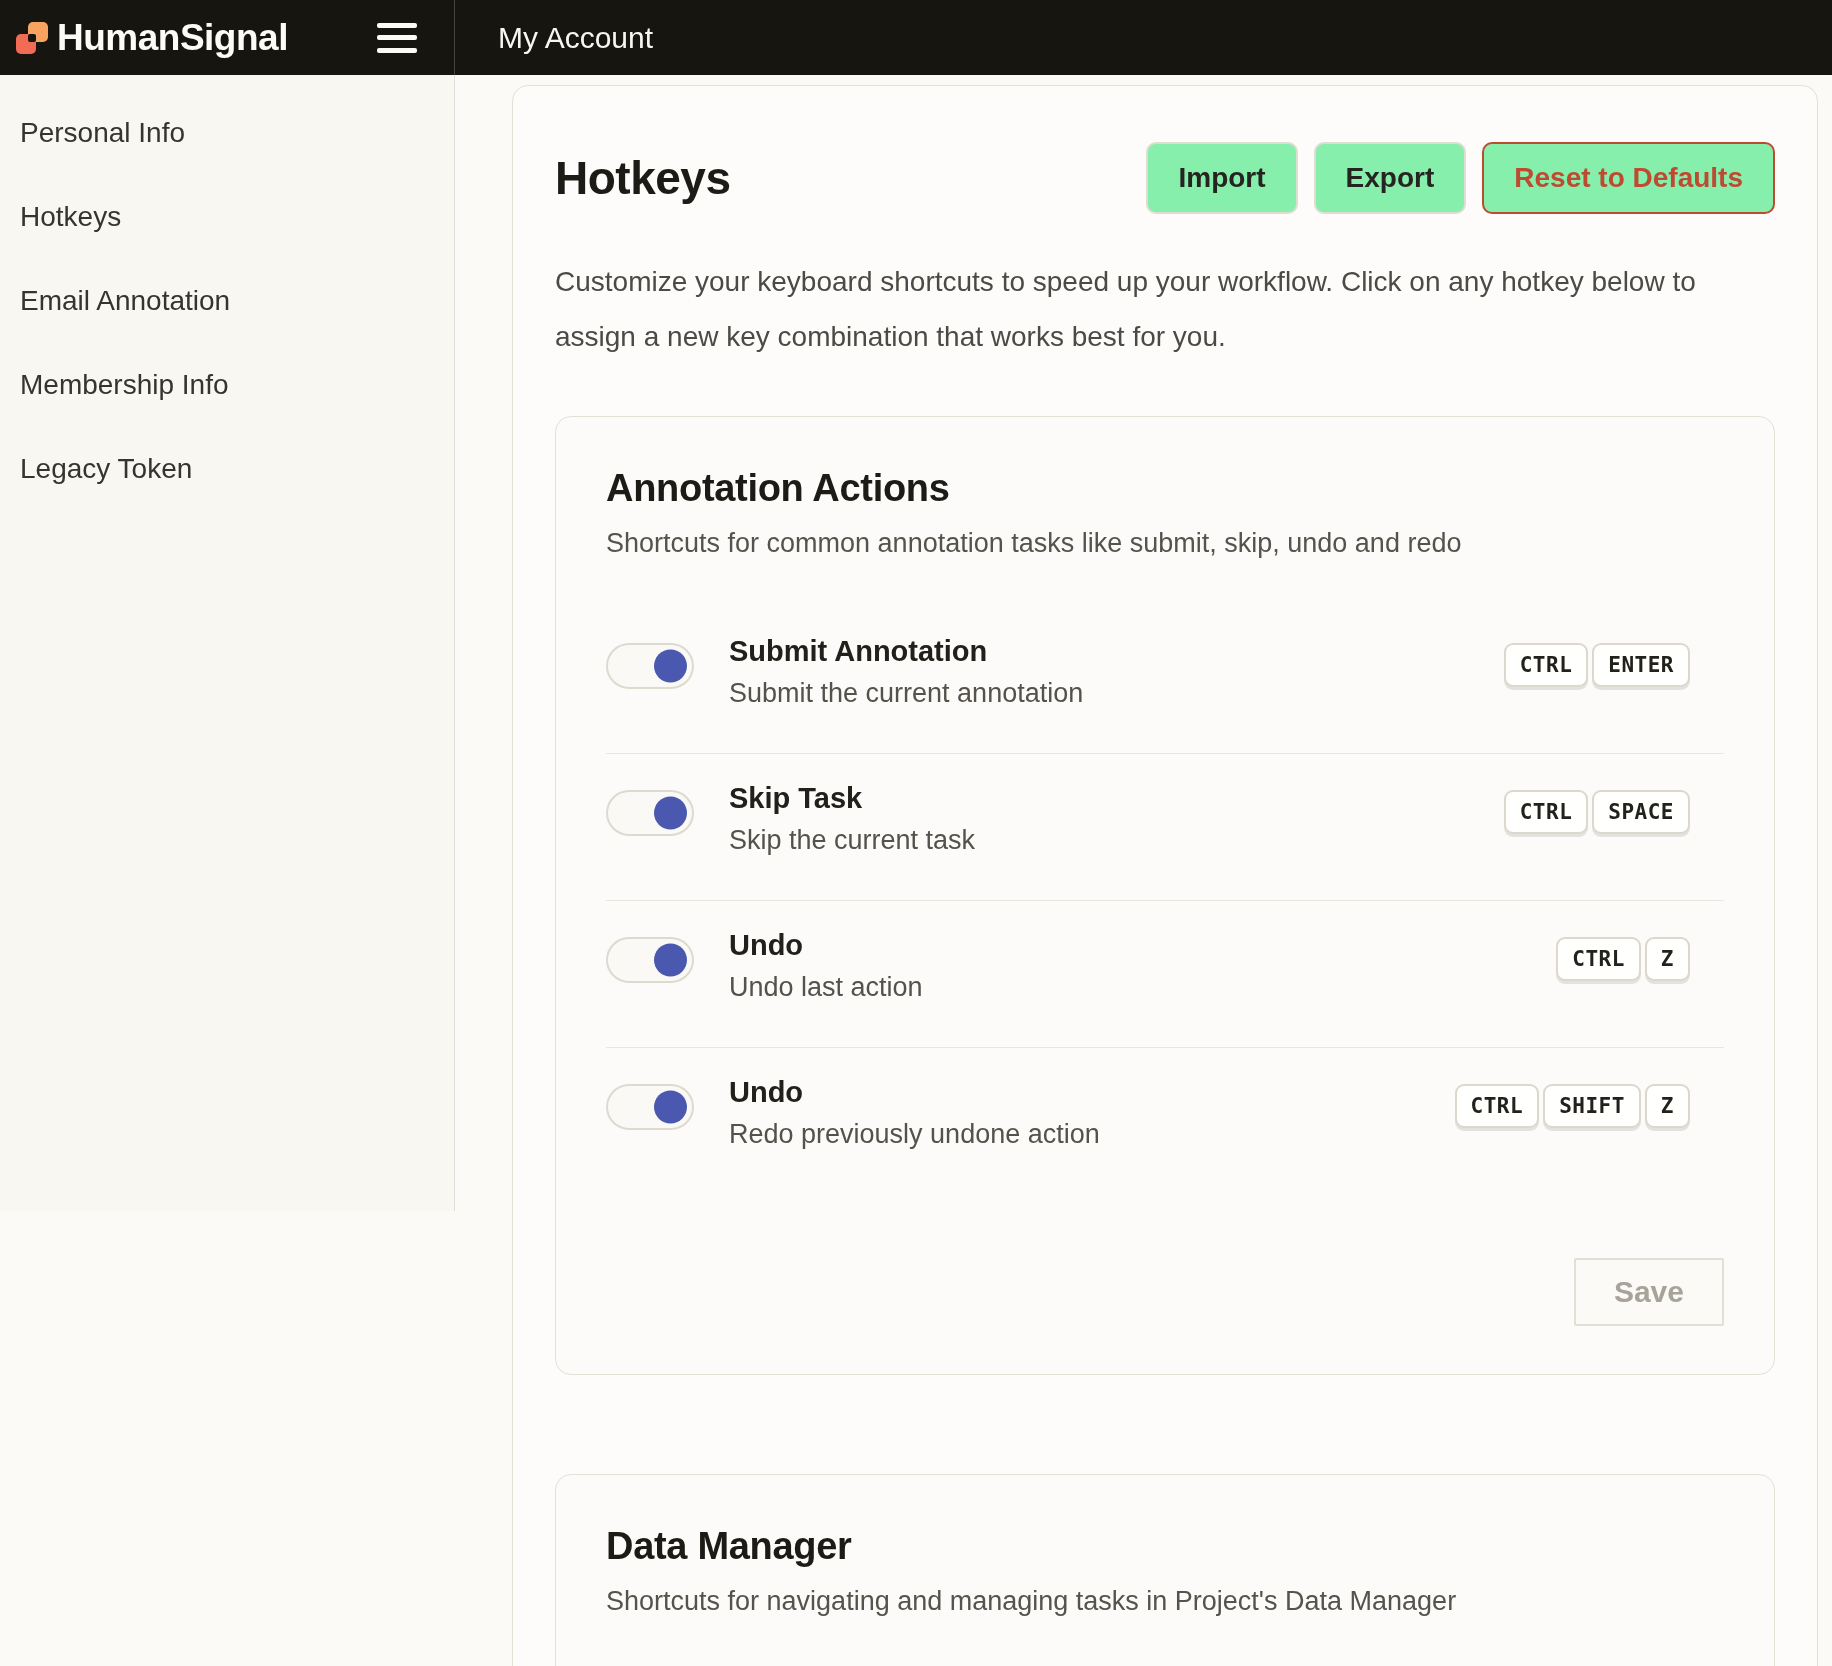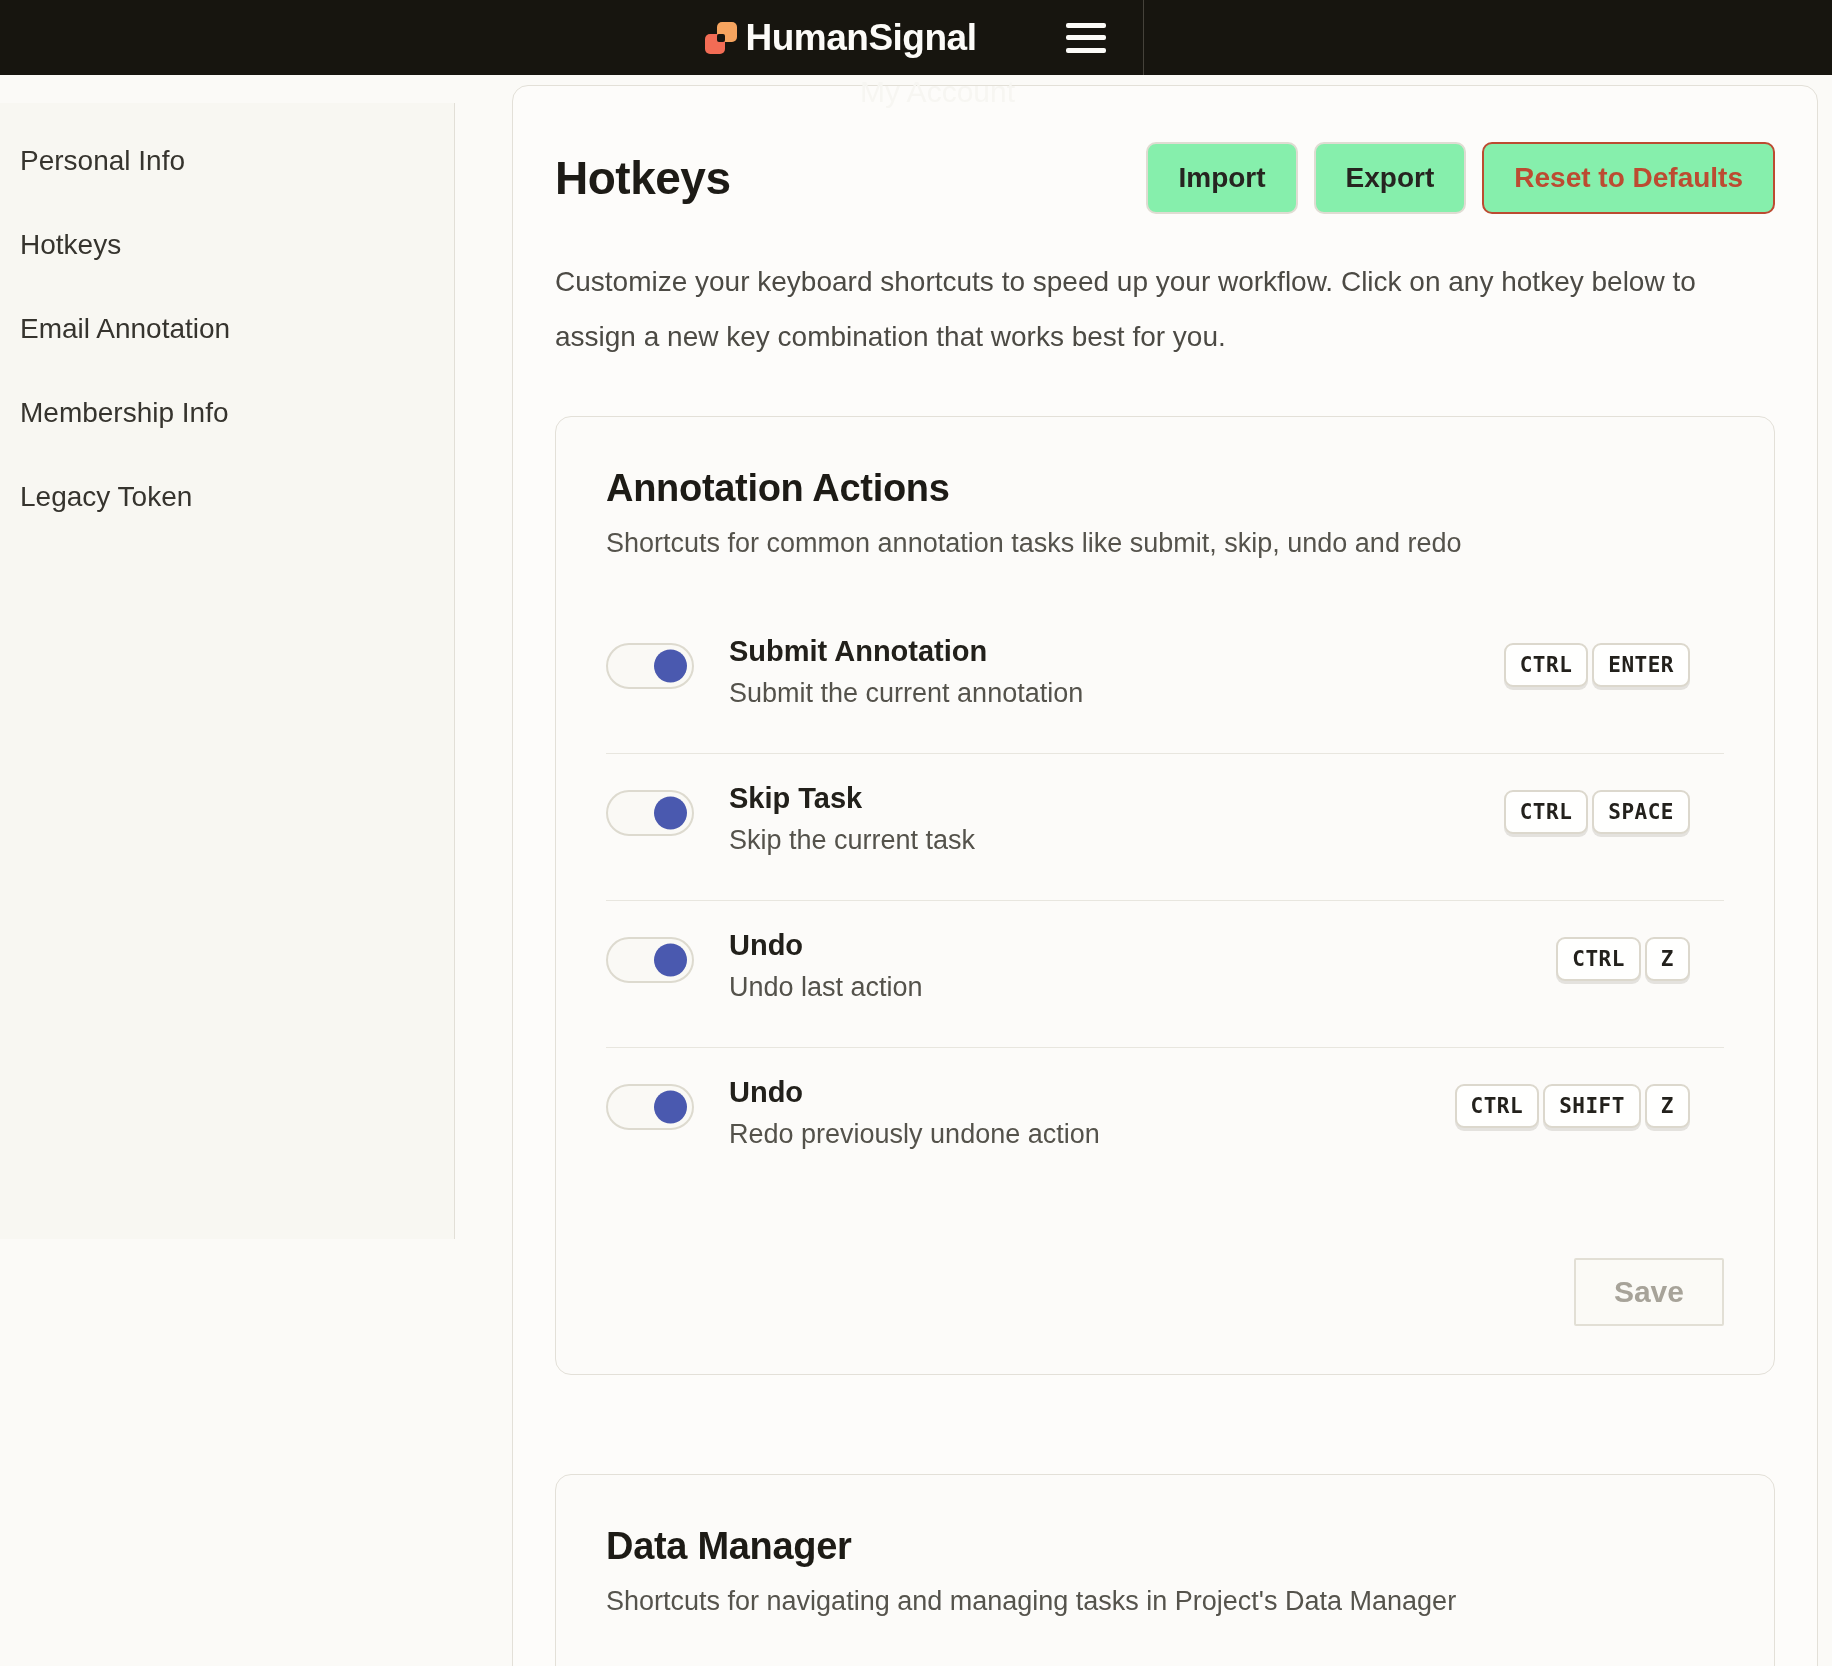--- a/index.html
+++ b/index.html
@@ -8,21 +8,21 @@
     font-family: "Liberation Sans", sans-serif;
     background: #FBFAF7;
     color: #23211C;
     position: relative;
   }
 
   
   .topbar {
     position: absolute; top: 0; left: 0; width: 1832px; height: 75px;
     background: var(--topbar-bg, #17150F);
-    display: flex; align-items: center; z-index: 10; flex-direction: column;
+    display: flex; align-items: center; z-index: 10;
   }
   .topbar-left {
     width: 455px; height: 100%; flex: none;
     border-right: 1px solid #45423A;
     display: flex; align-items: center; position: relative;
   }
   .brand { display: flex; align-items: center; margin-left: 16px; }
   .brand-icon { position: relative; width: 32px; height: 32px; margin-right: 9px; flex: none; }
   .brand-icon .sq1 {
     position: absolute; right: 0; top: 0; width: 20px; height: 20px;
@@ -43,21 +43,20 @@
     justify-content: space-between; cursor: pointer; padding: 2px 0;
   }
   .hamburger span { display: block; height: 5px; background: #FCFBF8; border-radius: 2px; }
   .topbar-title { color: #F7F6F2; font-size: 30px; margin-left: 43px; font-weight: 400; }
 
   
   .sidebar {
     position: absolute; top: 75px; left: 0; width: 455px; height: 1136px;
     background: #F8F7F2; border-right: 1px solid #E2DFD7;
     padding-top: 16px;
-    margin-top: 28px;
   }
   .sidebar-item {
     height: 84px; display: flex; align-items: center;
     padding-left: 20px; font-size: 28px; color: #36342E; cursor: pointer;
   }
 
   
   .main {
     position: absolute; top: 75px; left: 455px; width: 1377px; height: 1591px;
     background: #FBFAF7; padding: 10px 0 0 57px; overflow: hidden;

